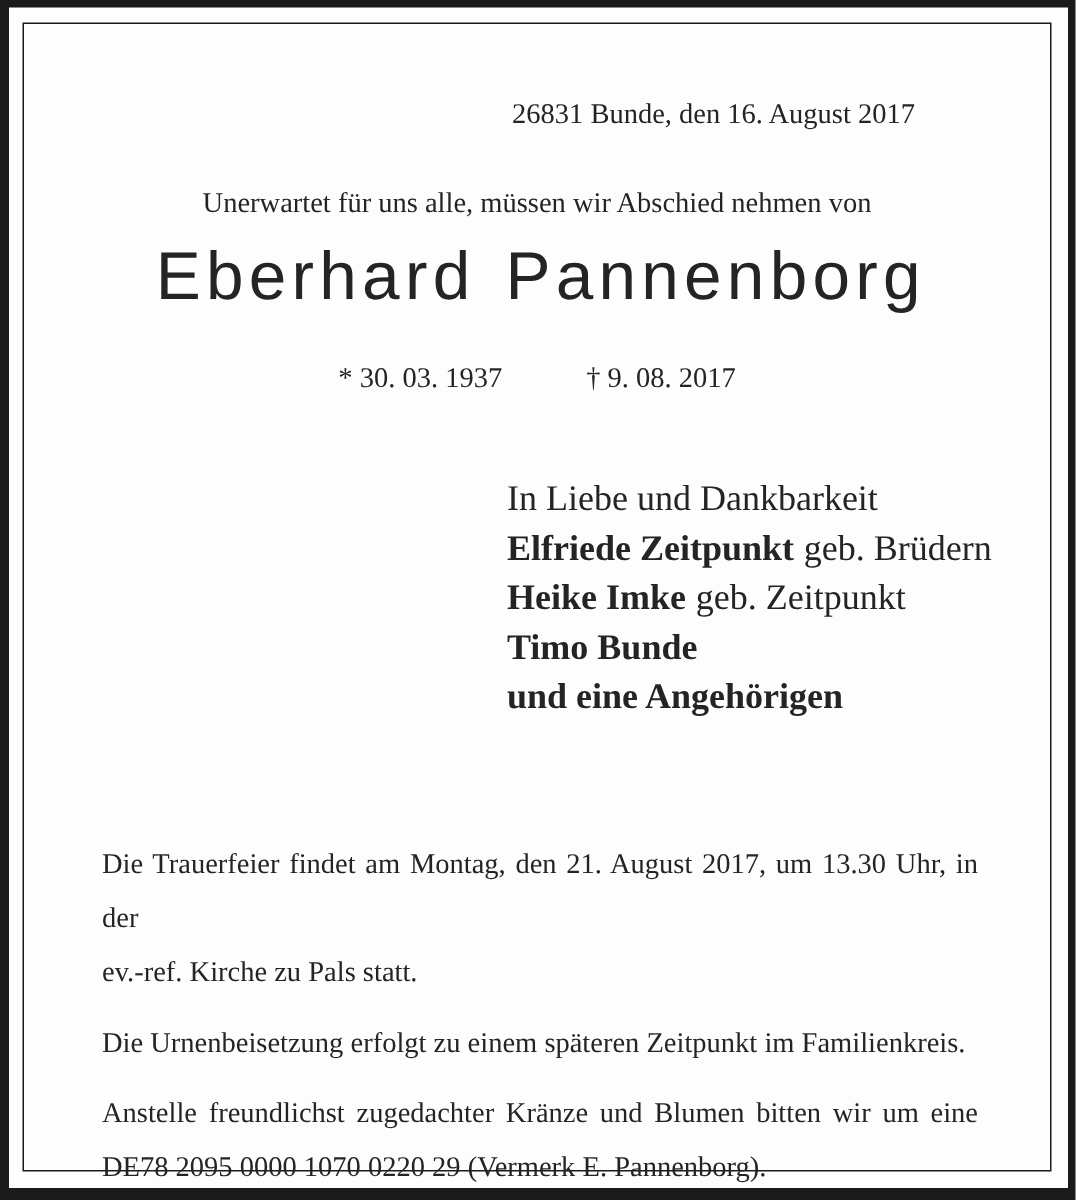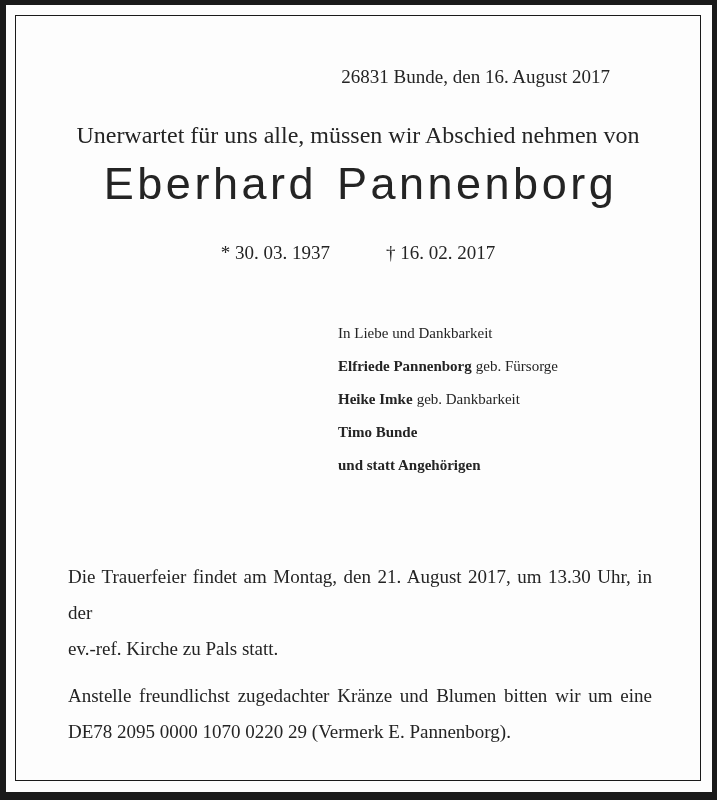--- a/index.html
+++ b/index.html
@@ -35,21 +35,21 @@
     font-size: 19px;
     line-height: 27px;
     white-space: nowrap;
   }
 
   .intro {
     position: absolute;
     top: 117px;
     left: 9px; right: 11px;
     text-align: center;
-    font-size: 24px;
+    font-size: 19px;
     line-height: 27px;
   }
 
   .deceased-name {
     position: absolute;
     top: 153px;
     left: 14px; right: 11px;
     margin: 0;
     text-align: center;
     font-family: "Liberation Sans", "DejaVu Sans", sans-serif;
@@ -69,21 +69,21 @@
     font-size: 19px;
     line-height: 27px;
     white-space: nowrap;
   }
   .death-date { margin-left: 56px; }
 
   .family-block {
     position: absolute;
     top: 315px;
     left: 332px;
-    font-size: 15px;
+    font-size: 24px;
     line-height: 27px;
     white-space: nowrap;
   }
   .mourner-line { margin-top: 6px; }
   .mourner-name { font-weight: 700; }
   .mourner-note:not(:empty) { margin-left: 0.27em; }
 
   .announcements {
     position: absolute;
     top: 554px;
@@ -102,43 +102,46 @@
 <div class="page">
   <div class="inner-frame"></div>
 
   <div class="dateline">26831 Bunde, den 16. August 2017</div>
 
   <div class="intro">Unerwartet für uns alle, müssen wir Abschied nehmen von</div>
 
   <h1 class="deceased-name">Eberhard Pannenborg</h1>
 
   <div class="life-dates">
-    <span class="birth-date">* 30. 03. 1937</span><span class="death-date">† 16. 02. 2017</span>
+    <span class="birth-date">* 30. 03. 1937</span><span class="death-date">† 9. 08. 2017</span>
   </div>
 
   <div class="family-block">
     <div class="tribute-line">In Liebe und Dankbarkeit</div>
 
     <div class="mourner-line">
-      <span class="mourner-name">Elfriede Pannenborg</span><span class="mourner-note">geb. Fürsorge</span>
+      <span class="mourner-name">Elfriede Zeitpunkt</span><span class="mourner-note">geb. Brüdern</span>
     </div>
     <div class="mourner-line">
-      <span class="mourner-name">Heike Imke</span><span class="mourner-note">geb. Dankbarkeit</span>
+      <span class="mourner-name">Heike Imke</span><span class="mourner-note">geb. Zeitpunkt</span>
     </div>
     <div class="mourner-line">
       <span class="mourner-name">Timo Bunde</span><span class="mourner-note"></span>
     </div>
     <div class="mourner-line">
-      <span class="mourner-name">und statt Angehörigen</span><span class="mourner-note"></span>
+      <span class="mourner-name">und eine Angehörigen</span><span class="mourner-note"></span>
     </div>
   </div>
 
   <div class="announcements">
     <p>
       <span class="jline">Die Trauerfeier findet am Montag, den 21. August 2017, um 13.30 Uhr, in der</span>
       <span class="line">ev.-ref. Kirche zu Pals statt.</span>
     </p>
     <p>
+      <span class="line">Die Urnenbeisetzung erfolgt zu einem späteren Zeitpunkt im Familienkreis.</span>
+    </p>
+    <p>
       <span class="jline">Anstelle freundlichst zugedachter Kränze und Blumen bitten wir um eine</span>
       <span class="line">DE78 2095 0000 1070 0220 29 (Vermerk E. Pannenborg).</span>
     </p>
   </div>
 </div>
 
 </body></html>

